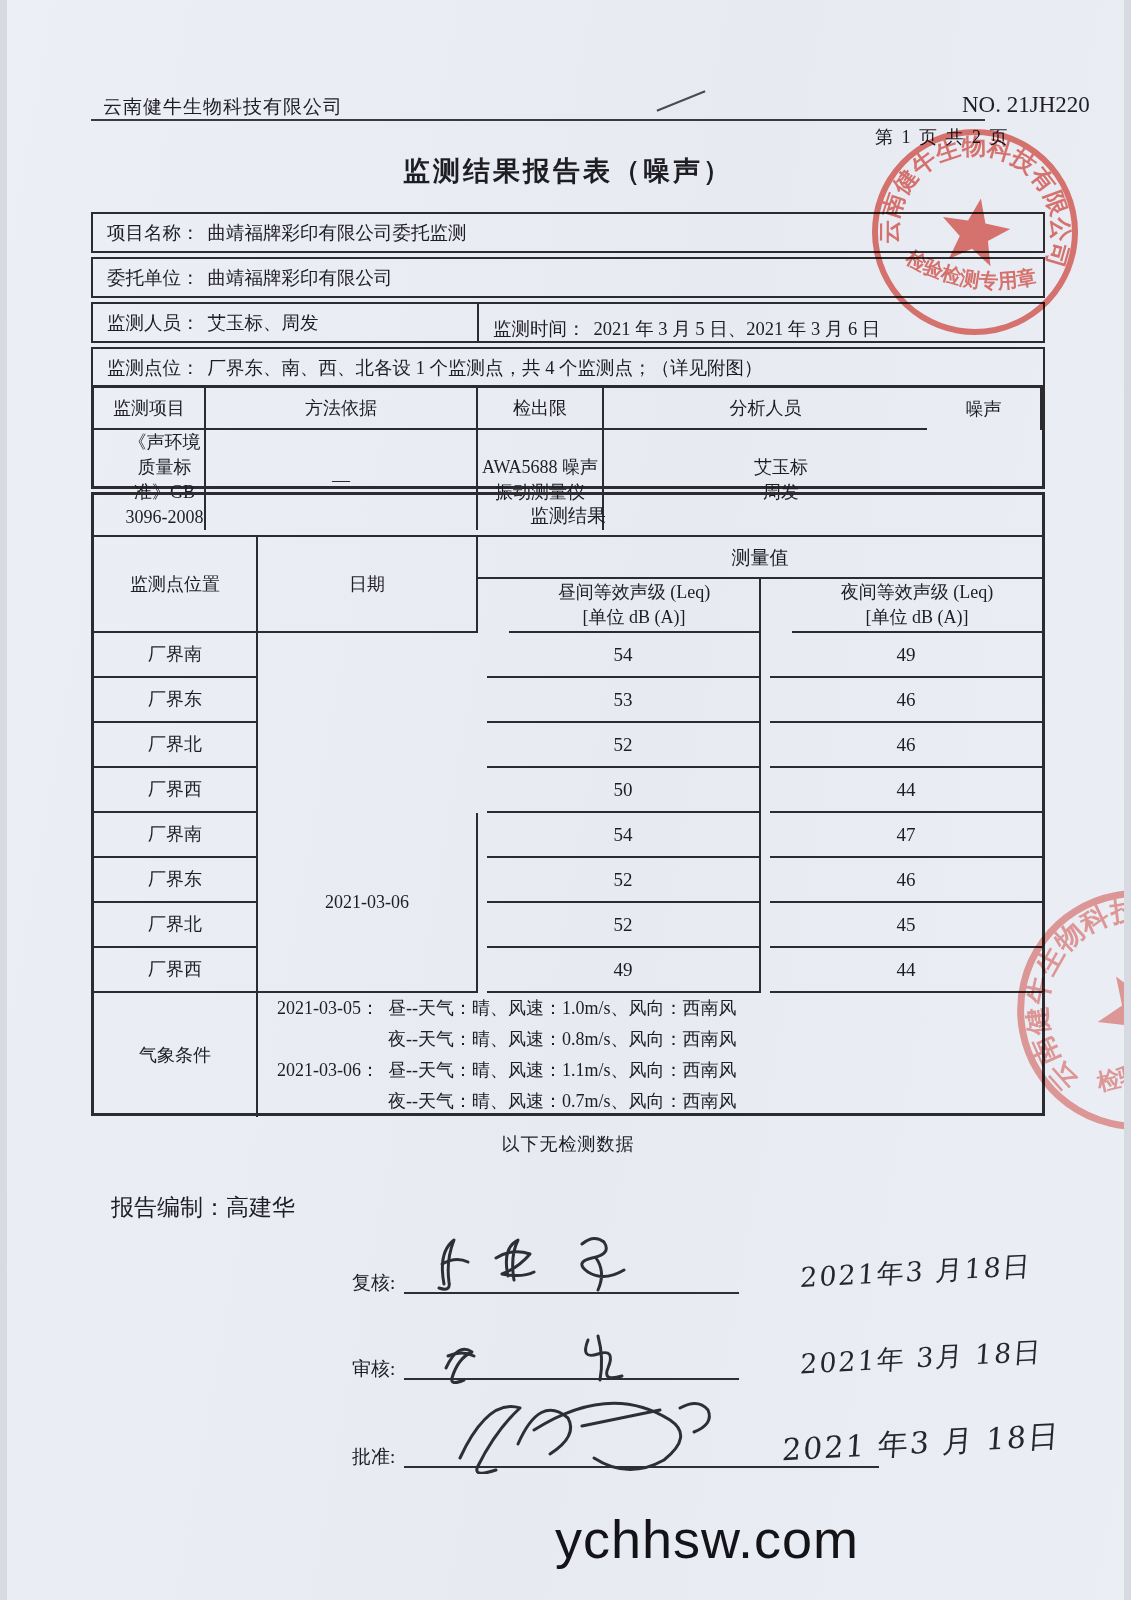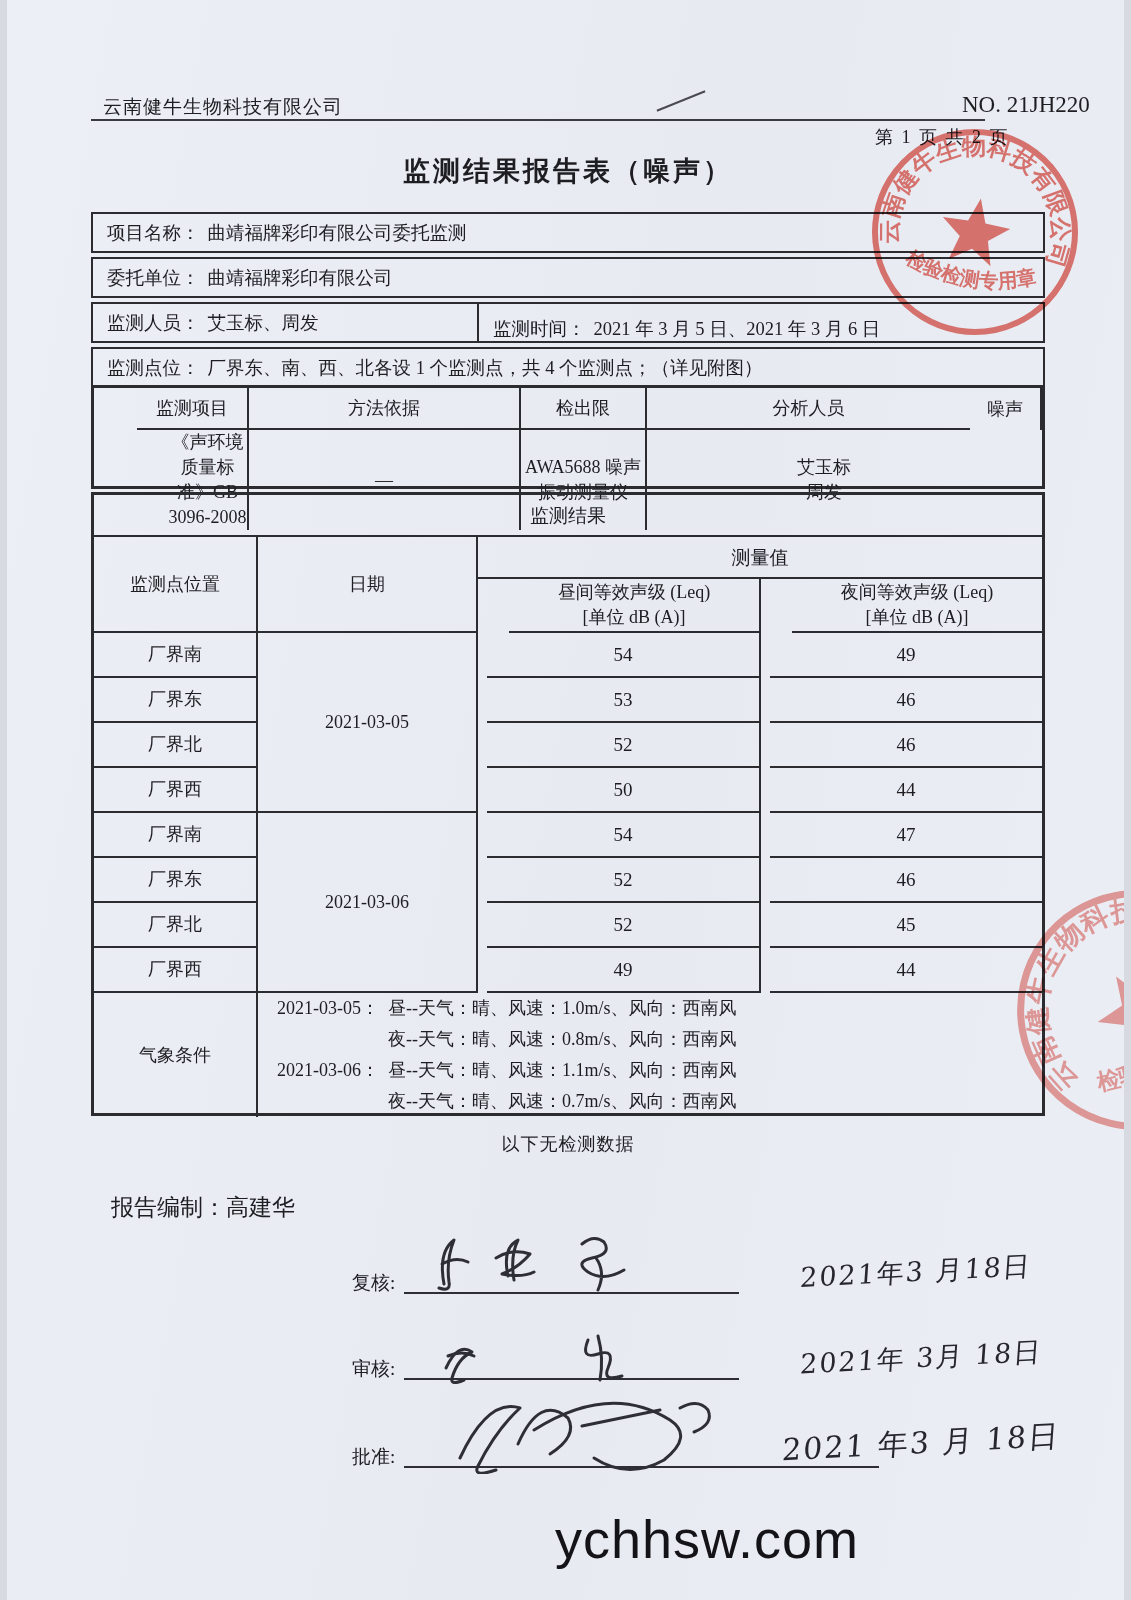--- a/index.html
+++ b/index.html
@@ -33,21 +33,21 @@
   .split-l{width:386px;height:100%;display:flex;align-items:center;border-right:2px solid var(--ln);box-sizing:border-box;}
   .split-r{flex:1;height:100%;display:flex;align-items:flex-end;}
   
   .grid{position:absolute;left:84px;width:954px;border:3px solid var(--ln);box-sizing:border-box;display:grid;background:transparent;}
   .c{display:flex;align-items:center;justify-content:center;text-align:center;
      border-right:2px solid var(--ln);border-bottom:2px solid var(--ln);font-size:18px;line-height:25px;box-sizing:border-box;}
   .c.noR{border-right:none;}
   .c.noB{border-bottom:none;}
   .c.num{font-size:19px;margin-left:9px;}
   .c.colstack{flex-direction:column;justify-content:center;margin-left:31px;}
-  .method-grid{top:385px;height:104px;grid-template-columns:112px 272px 126px 323px 1fr;grid-template-rows:42px 1fr;padding-left:43px;}
+  .method-grid{top:385px;height:104px;grid-template-columns:112px 272px 126px 323px 1fr;grid-template-rows:42px 1fr;}
   .results-grid{top:492px;height:624px;grid-template-columns:164px 220px 283px 1fr;
     grid-template-rows:42px 42px 54px repeat(8,45px) 1fr;}
   .weather-cell{flex-direction:column;align-items:flex-start;justify-content:center;padding-left:10px;}
   .wline{display:flex;line-height:31px;white-space:nowrap;}
   .wdate{width:120px;display:inline-block;}
   
   .no-data{position:absolute;left:84px;top:1132px;width:954px;text-align:center;font-size:18px;letter-spacing:1px;}
   .prepared{position:absolute;left:104px;top:1192px;font-size:23px;text-align:right;}
   .sign-row{position:absolute;left:345px;width:700px;height:74px;}
   .sign-label{position:absolute;left:0;bottom:6px;font-size:19px;}
@@ -129,21 +129,20 @@
     <div class="c noR" style="grid-column:3/5;grid-row:2;font-size:19px;">测量值</div>
     <div class="c colstack" style="grid-column:3;grid-row:3;">
       <span>昼间等效声级 (Leq)</span>
       <span>[单位 dB (A)]</span>
     </div>
     <div class="c noR colstack" style="grid-column:4;grid-row:3;">
       <span>夜间等效声级 (Leq)</span>
       <span>[单位 dB (A)]</span>
     </div>
 
-    <div class="c" style="grid-column:2;grid-row:4/8;">2021-03-05</div>
     <div class="c" style="grid-column:1;grid-row:4;">厂界南</div>
     <div class="c num" style="grid-column:3;grid-row:4;">54</div>
     <div class="c num noR" style="grid-column:4;grid-row:4;">49</div>
     <div class="c" style="grid-column:1;grid-row:5;">厂界东</div>
     <div class="c num" style="grid-column:3;grid-row:5;">53</div>
     <div class="c num noR" style="grid-column:4;grid-row:5;">46</div>
     <div class="c" style="grid-column:1;grid-row:6;">厂界北</div>
     <div class="c num" style="grid-column:3;grid-row:6;">52</div>
     <div class="c num noR" style="grid-column:4;grid-row:6;">46</div>
     <div class="c" style="grid-column:1;grid-row:7;">厂界西</div>

